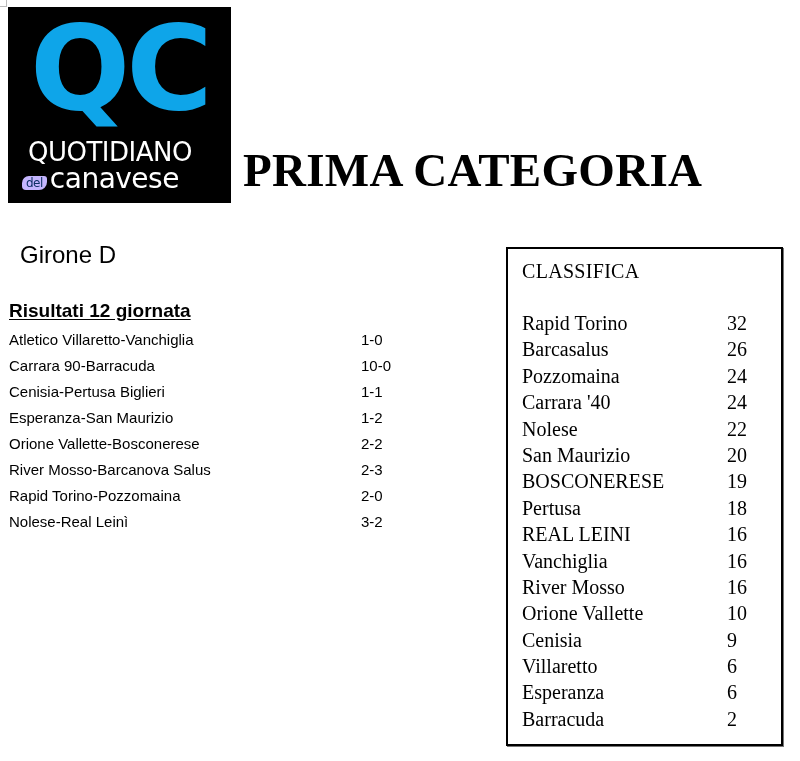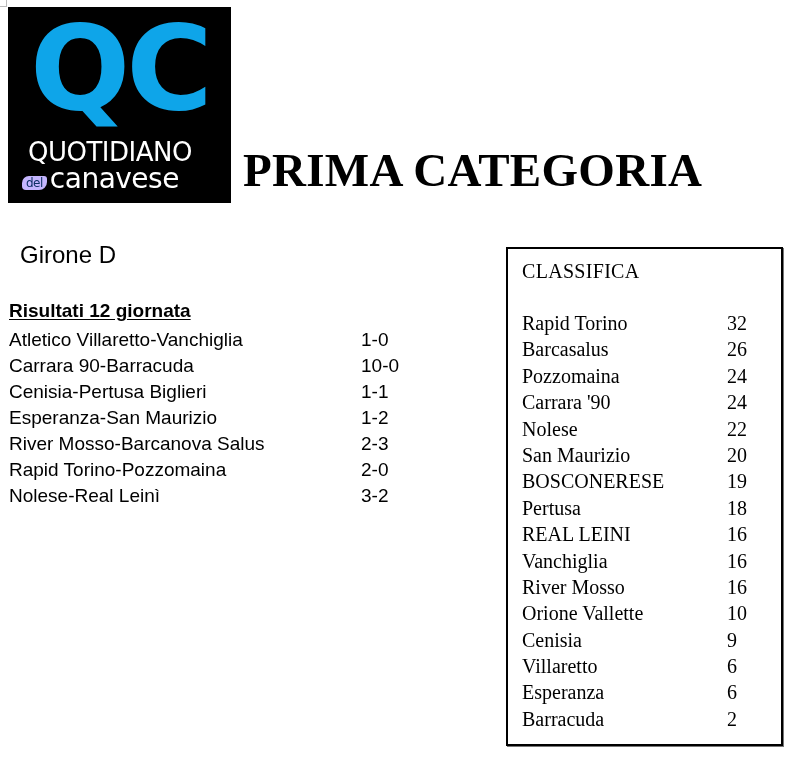--- a/index.html
+++ b/index.html
@@ -110,21 +110,21 @@
       font-size: 19px;
       line-height: 24px;
       text-decoration: underline;
       text-underline-offset: 2px;
     }
     .results {
       position: absolute;
       left: 9px;
       top: 327px;
       font-family: "Liberation Sans", sans-serif;
-      font-size: 19px;
+      font-size: 15px;
     }
     .result-row {
       position: relative;
       height: 26px;
       line-height: 26px;
       width: 420px;
       white-space: nowrap;
     }
     .result-match { position: absolute; left: 0; }
     .result-score { position: absolute; left: 352px; }
@@ -190,20 +190,24 @@
   </div>
   <div class="result-row">
     <span class="result-match">Cenisia-Pertusa Biglieri</span>
     <span class="result-score">1-1</span>
   </div>
   <div class="result-row">
     <span class="result-match">Esperanza-San Maurizio</span>
     <span class="result-score">1-2</span>
   </div>
   <div class="result-row">
+    <span class="result-match">Orione Vallette-Bosconerese</span>
+    <span class="result-score">2-2</span>
+  </div>
+  <div class="result-row">
     <span class="result-match">River Mosso-Barcanova Salus</span>
     <span class="result-score">2-3</span>
   </div>
   <div class="result-row">
     <span class="result-match">Rapid Torino-Pozzomaina</span>
     <span class="result-score">2-0</span>
   </div>
   <div class="result-row">
     <span class="result-match">Nolese-Real Leinì</span>
     <span class="result-score">3-2</span>
@@ -219,21 +223,21 @@
       </div>
     <div class="standing-row">
         <span class="standing-team">Barcasalus</span>
         <span class="standing-points">26</span>
       </div>
     <div class="standing-row">
         <span class="standing-team">Pozzomaina</span>
         <span class="standing-points">24</span>
       </div>
     <div class="standing-row">
-        <span class="standing-team">Carrara '90</span>
+        <span class="standing-team">Carrara '40</span>
         <span class="standing-points">24</span>
       </div>
     <div class="standing-row">
         <span class="standing-team">Nolese</span>
         <span class="standing-points">22</span>
       </div>
     <div class="standing-row">
         <span class="standing-team">San Maurizio</span>
         <span class="standing-points">20</span>
       </div>

